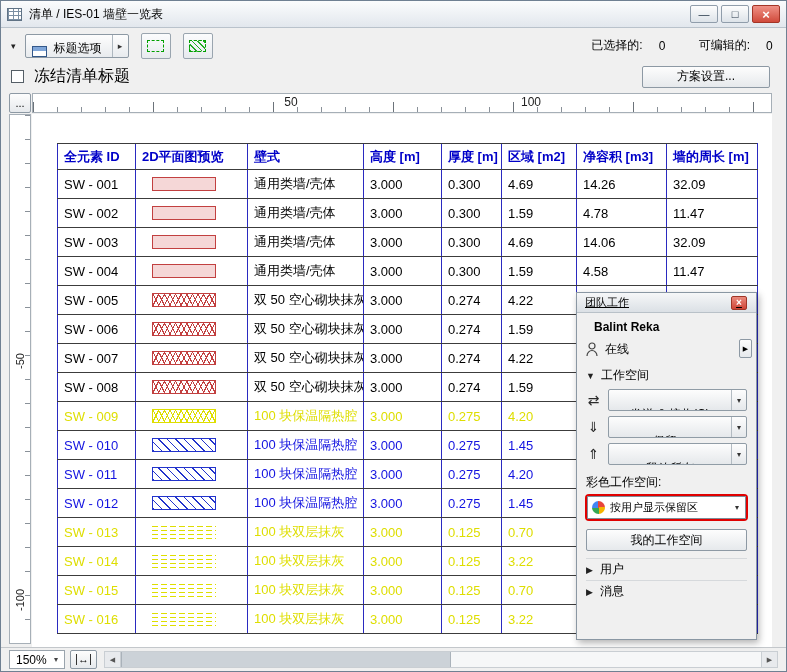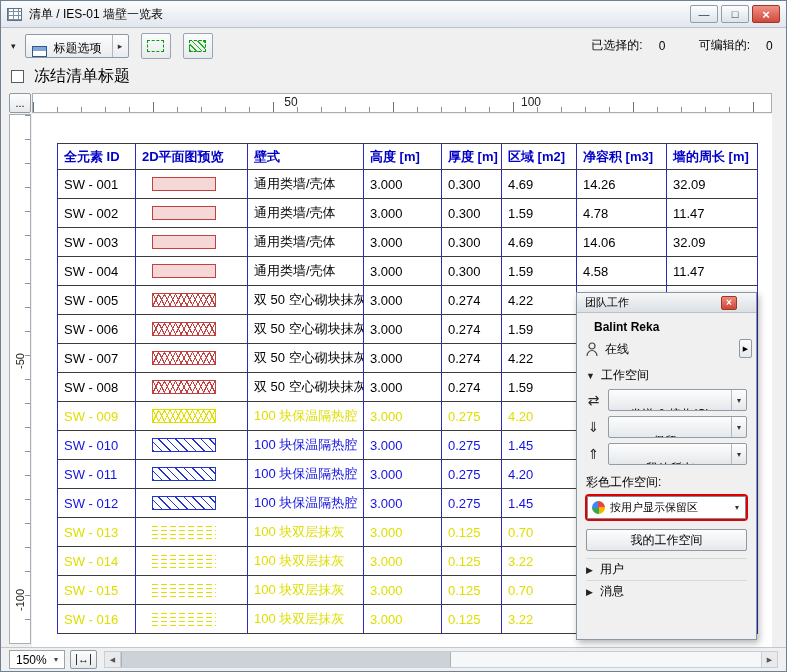--- a/index.html
+++ b/index.html
@@ -99,21 +99,21 @@
       repeating-linear-gradient(45deg,#2233cc 0 1px,transparent 1px 6px); }
   .hatch-yellow-dash { background:
       repeating-linear-gradient(90deg,transparent 0 6px,#ffffff 6px 9px),
       repeating-linear-gradient(0deg,#dede00 0 1px,transparent 1px 4px); }
   
   .palette {
     position:absolute; left:575px; top:291px; width:181px; height:348px;
     background:#f0f0f0; border:1px solid #8a97a3; box-shadow:2px 3px 7px rgba(0,0,0,.3); z-index:20;
   }
   .p-title { height:20px; background:linear-gradient(#f6f7f8,#dbe0e5); border-bottom:1px solid #b9c1c8;
-    display:flex; align-items:center; padding:0 19px 0 8px; font-size:11px; color:#000; }
+    display:flex; align-items:center; padding:0 9px 0 8px; font-size:11px; color:#000;text-decoration:underline; }
   .p-close { margin-left:auto; width:16px; height:14px; border:1px solid #a03527; border-radius:2px;
     background:linear-gradient(#ea8b7e,#cf4436); color:#fff; font-size:10px; font-weight:bold;
     display:flex; align-items:center; justify-content:center; line-height:1; }
   .p-body { padding:4px 9px 0; font-size:12px; }
   .p-name { font-weight:bold; margin:3px 8px 4px; }
   .p-status { display:flex; align-items:center; gap:7px; height:22px; position:relative; }
   .p-flyout { position:absolute; right:-5px; top:1px; width:13px; height:19px; font-size:7px; padding:0; }
   .p-section { display:flex; align-items:center; gap:6px; margin:7px 0 5px; }
   .tri { font-size:9px; color:#222; }
   .p-btnrow { display:flex; align-items:center; gap:7px; margin:5px 0; }
@@ -179,20 +179,21 @@
       <span>已选择的:</span>
       <span class="count-val">0</span>
       <span class="count-gap">可编辑的:</span>
       <span class="count-val">0</span>
     </div>
   </div>
 
   <div class="row2">
     <span class="checkbox"></span>
     <span class="check-label">冻结清单标题</span>
+    <div class="btn scheme-btn">方案设置...</div>
   </div>
 
   <div class="btn corner-more">...</div>
   <div class="h-ruler">
     <span class="hr-label" style="left:258px">50</span>
     <span class="hr-label" style="left:498px">100</span>
   </div>
   <div class="v-ruler">
     <span class="vr-label" style="top:240px">-50</span>
     <span class="vr-label" style="top:480px">-100</span>

